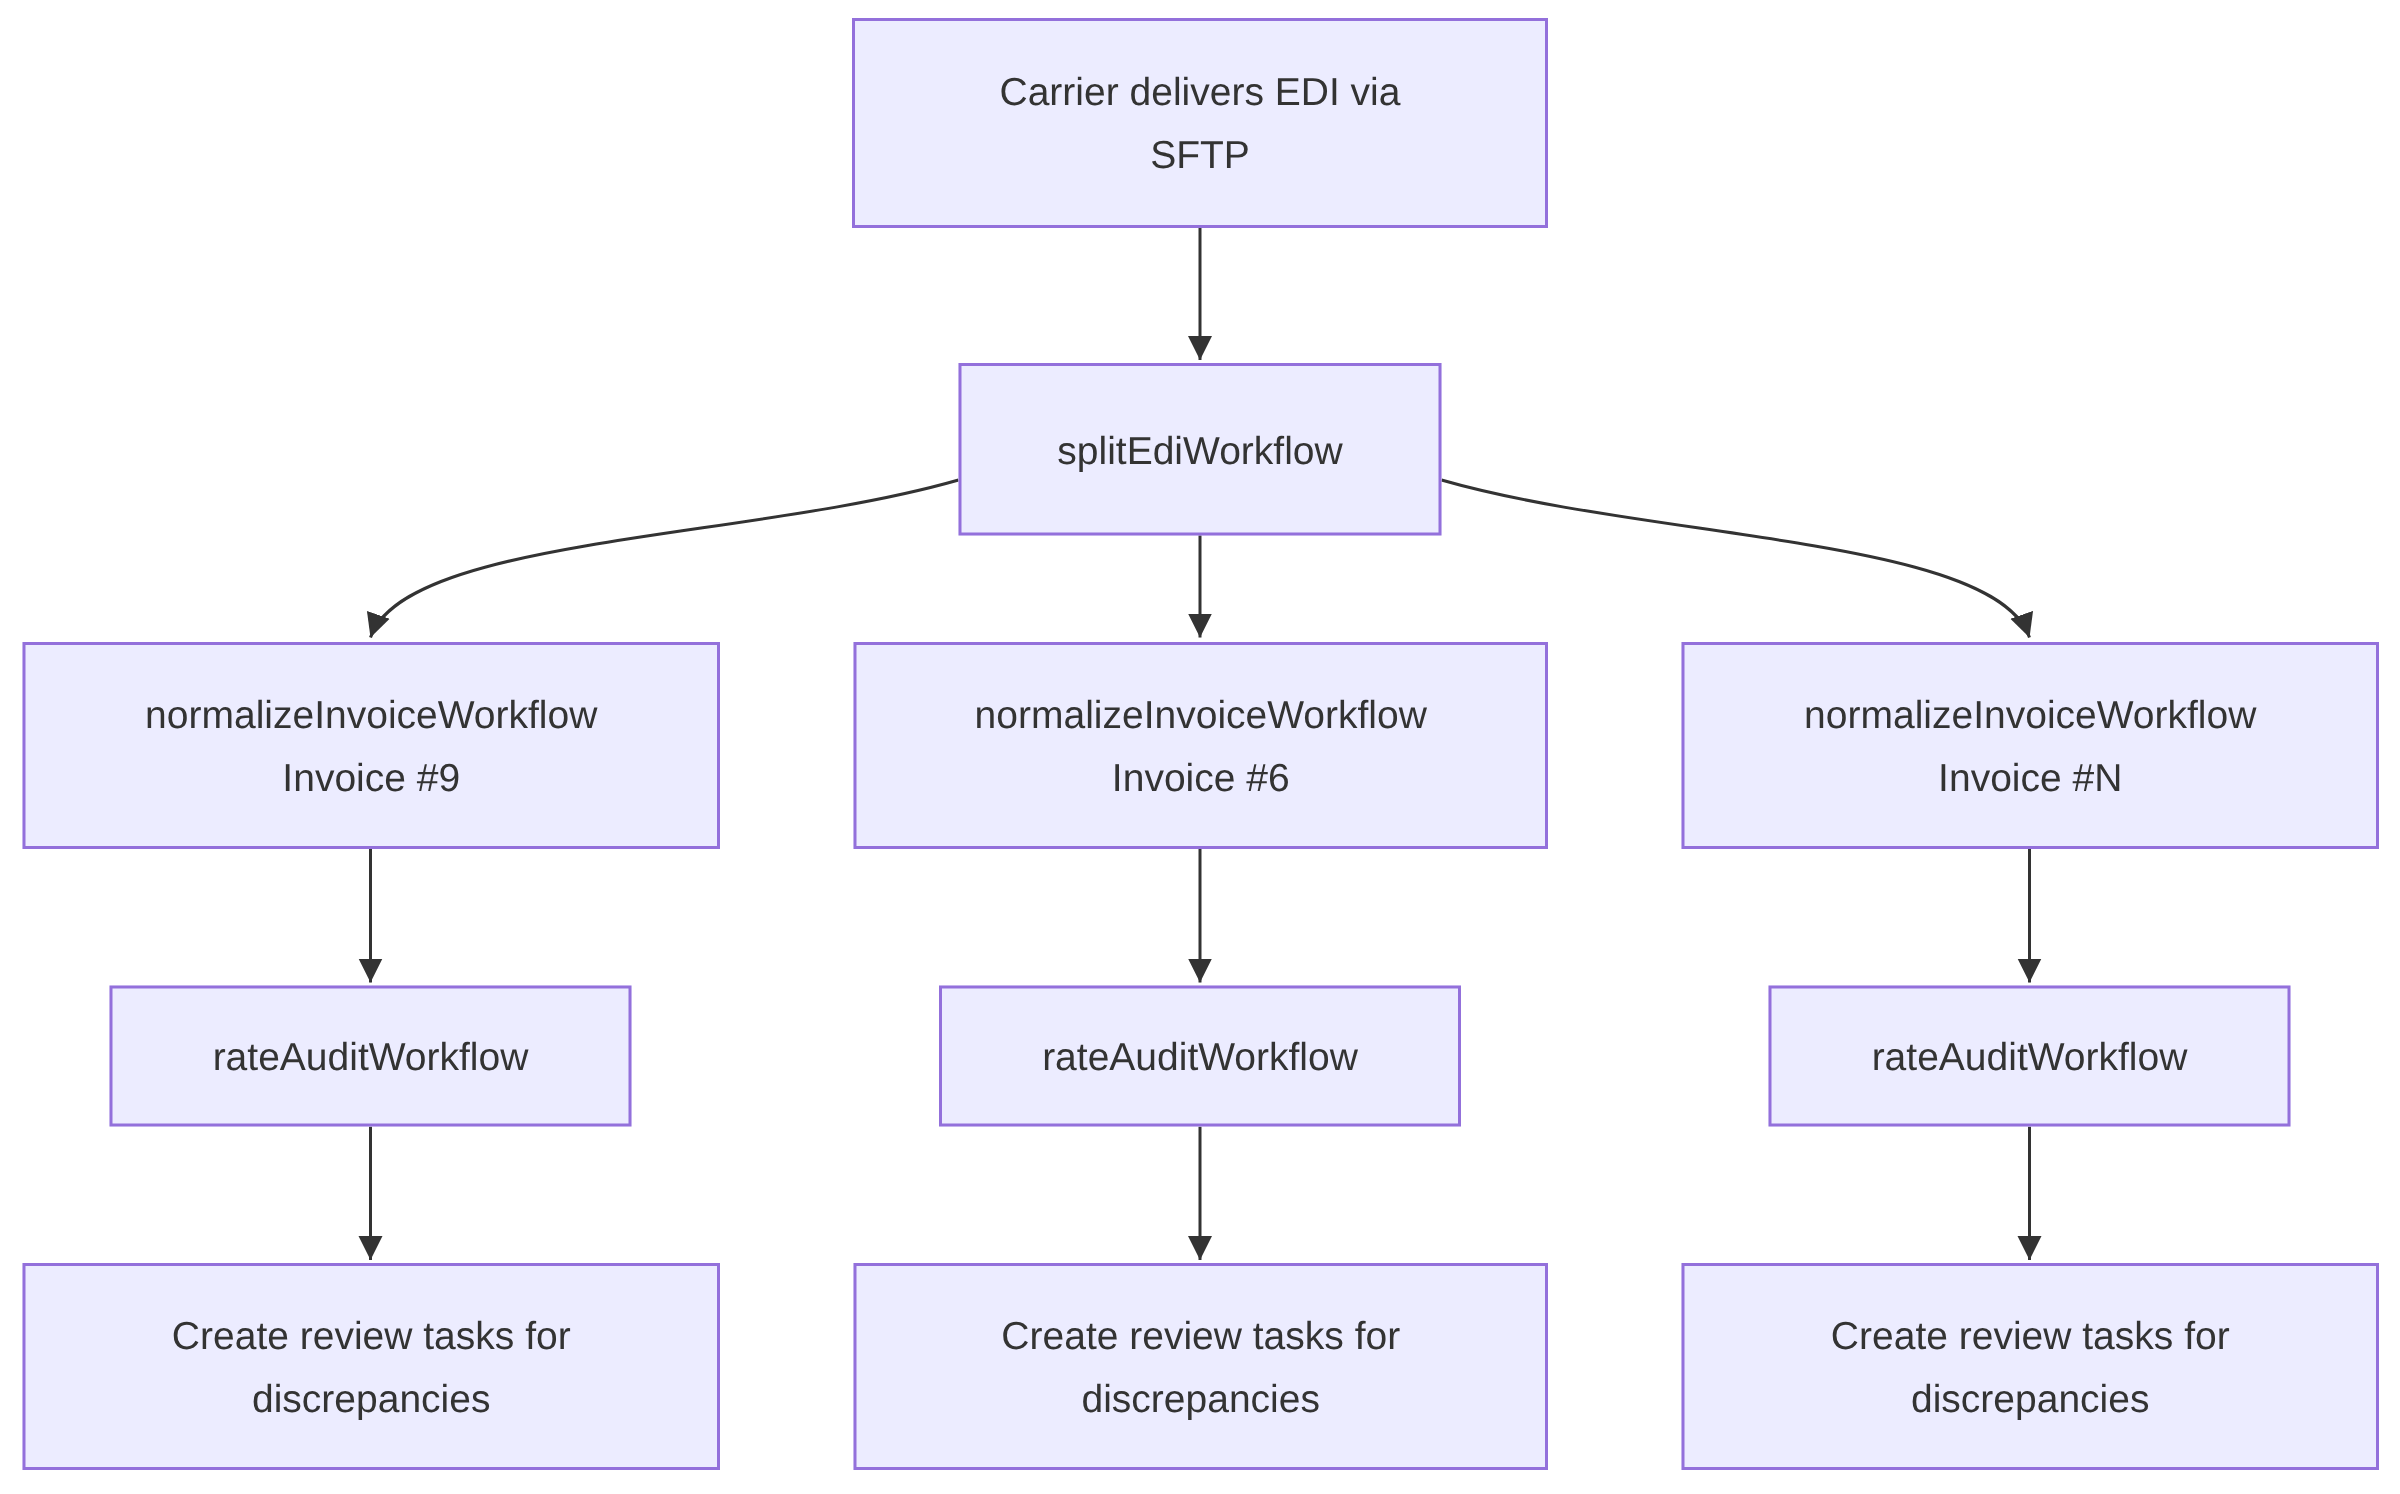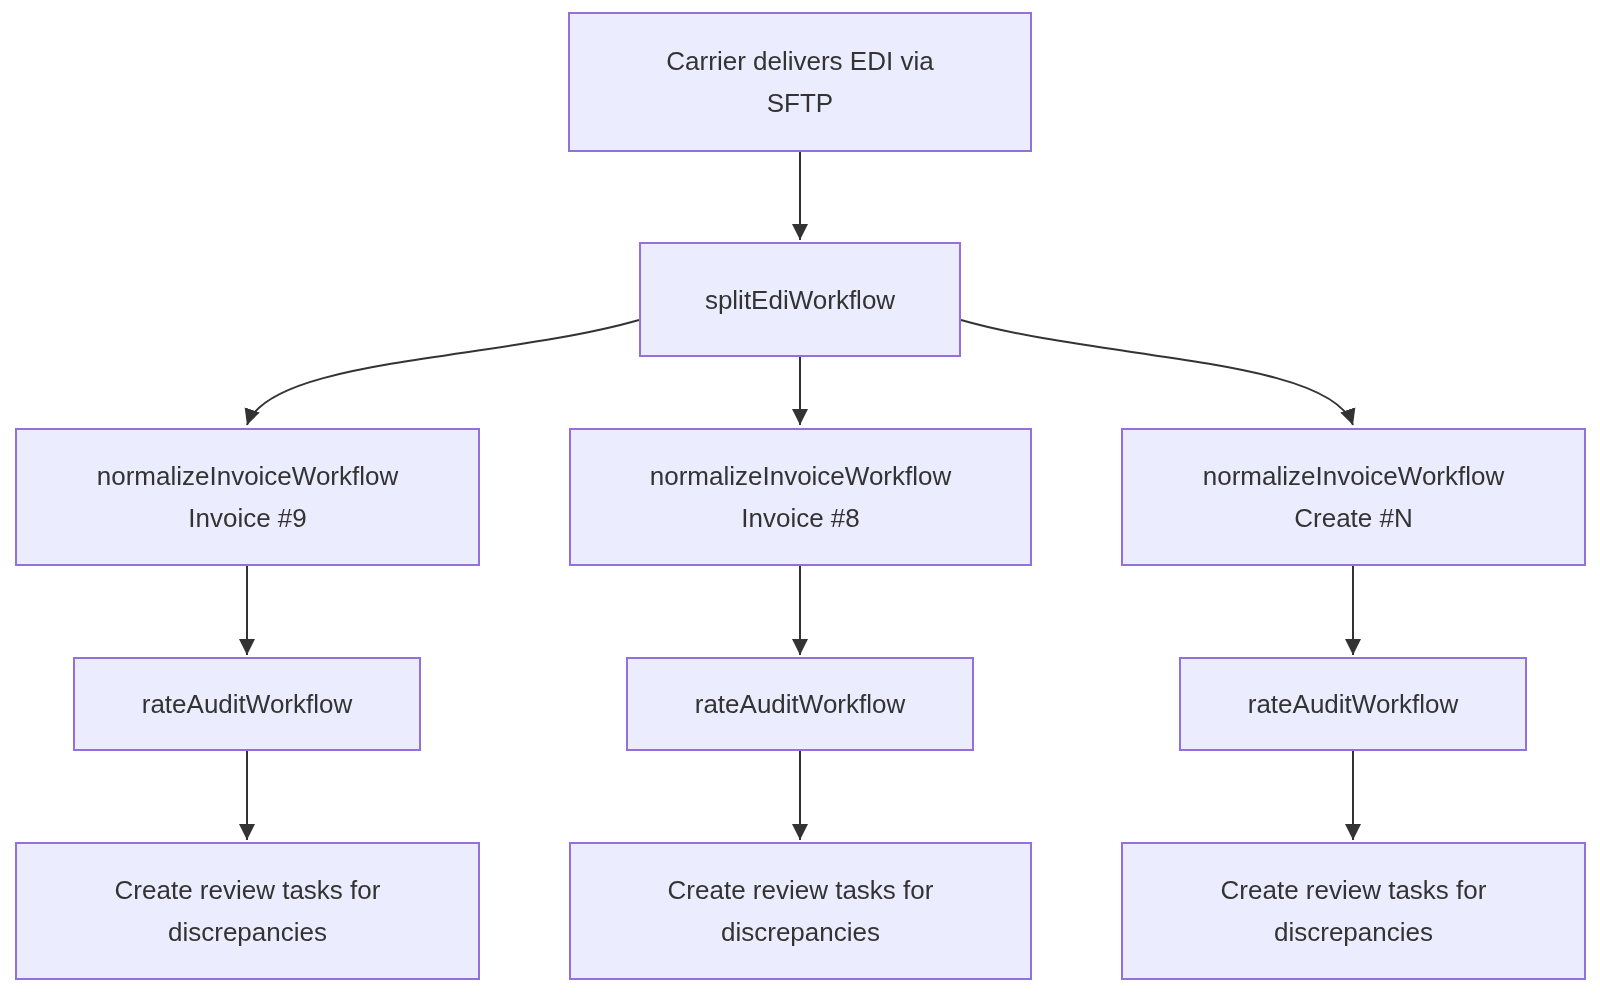--- a/index.html
+++ b/index.html
@@ -87,25 +87,25 @@
   <div class="node" style="left:639px; top:242px; width:322px; height:115px;">
     <span class="nl">splitEdiWorkflow</span>
   </div>
 
   <div class="node" style="left:15px; top:428px; width:465px; height:138px;">
     <span class="nl">normalizeInvoiceWorkflow</span>
     <span class="nl">Invoice #9</span>
   </div>
   <div class="node" style="left:569px; top:428px; width:463px; height:138px;">
     <span class="nl">normalizeInvoiceWorkflow</span>
-    <span class="nl">Invoice #8</span>
+    <span class="nl">Invoice #6</span>
   </div>
   <div class="node" style="left:1121px; top:428px; width:465px; height:138px;">
     <span class="nl">normalizeInvoiceWorkflow</span>
-    <span class="nl">Create #N</span>
+    <span class="nl">Invoice #N</span>
   </div>
 
   <div class="node" style="left:73px; top:657px; width:348px; height:94px;">
     <span class="nl">rateAuditWorkflow</span>
   </div>
   <div class="node" style="left:626px; top:657px; width:348px; height:94px;">
     <span class="nl">rateAuditWorkflow</span>
   </div>
   <div class="node" style="left:1179px; top:657px; width:348px; height:94px;">
     <span class="nl">rateAuditWorkflow</span>

